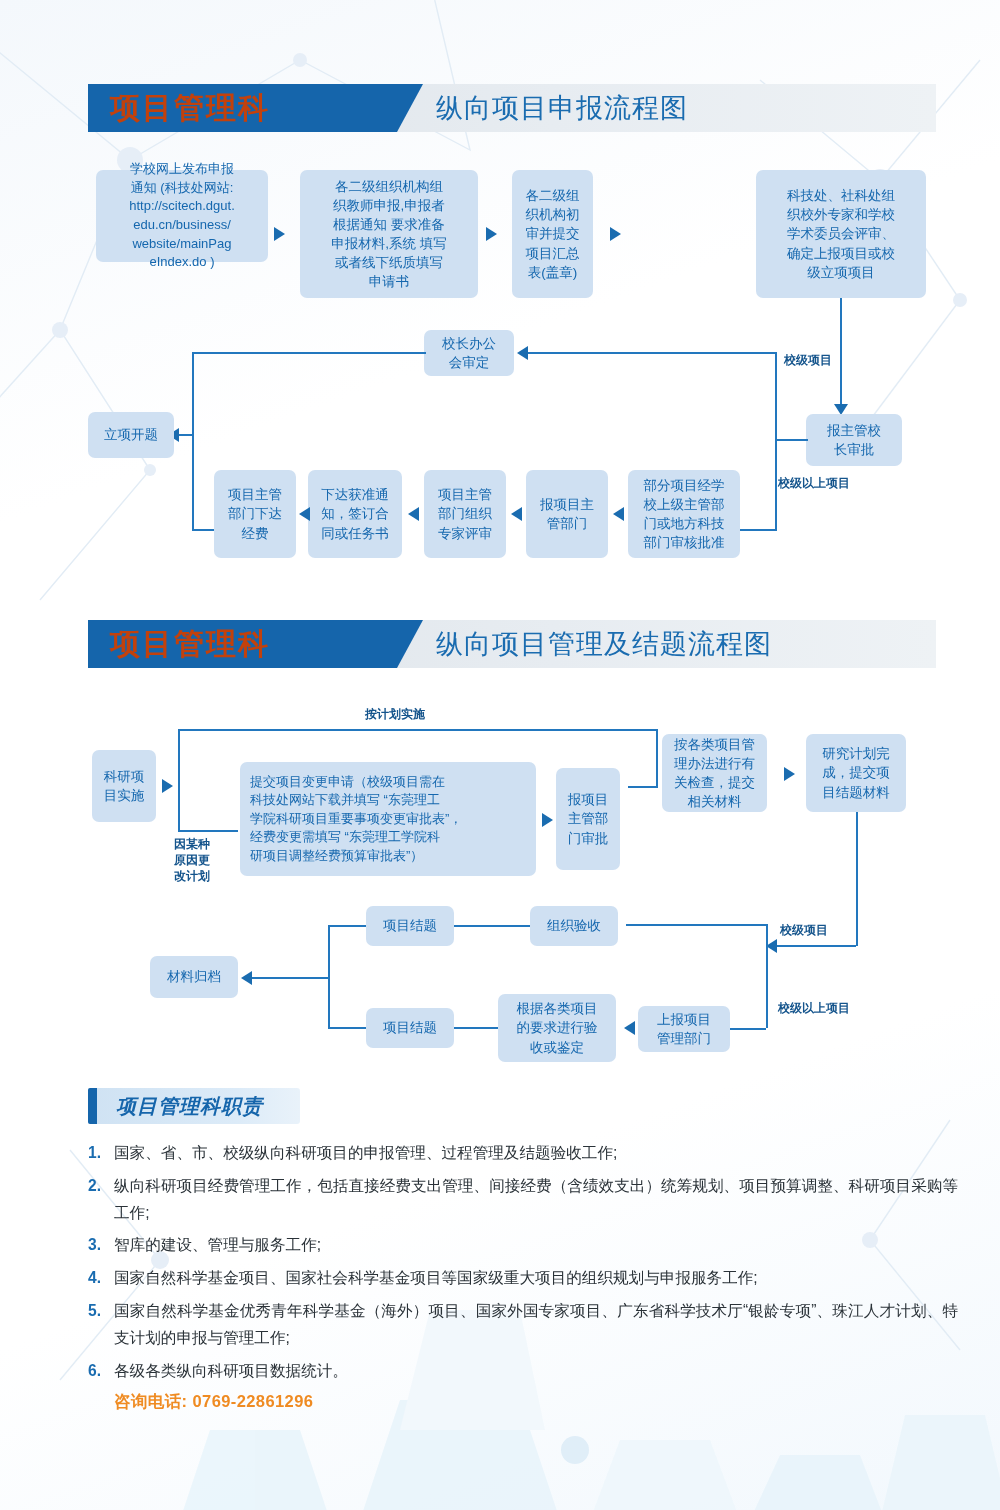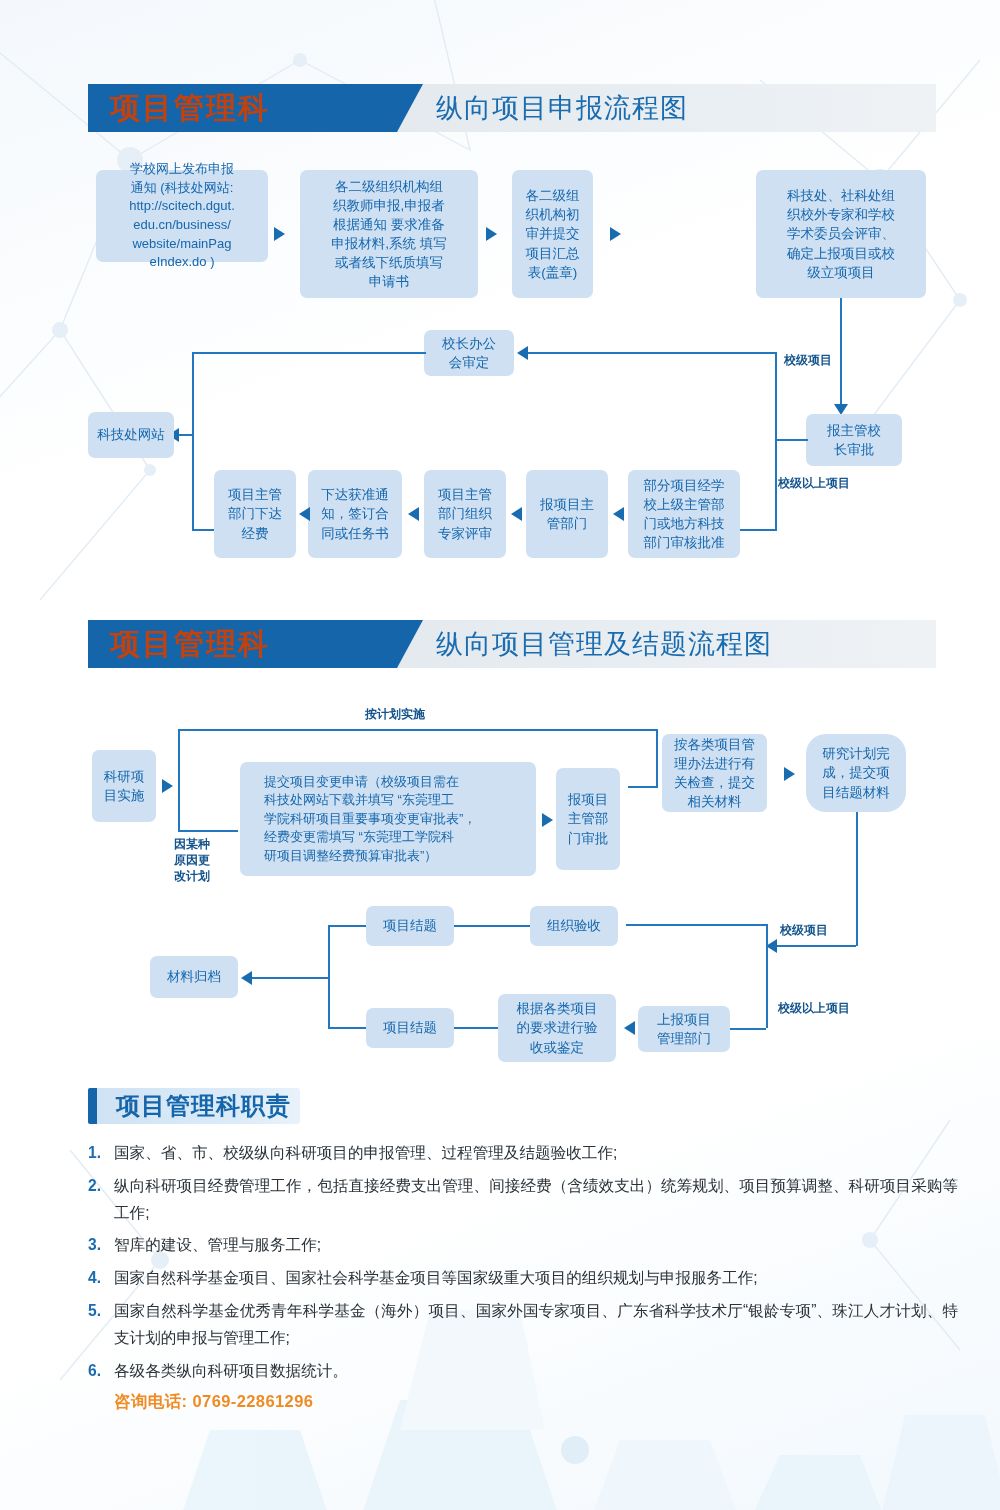--- a/index.html
+++ b/index.html
@@ -64,21 +64,21 @@
   .arw-d{border-left:7px solid transparent;border-right:7px solid transparent;border-top:11px solid #1a6cb0;}
 
   .lbl{position:absolute;color:#14548c;font-size:12px;font-weight:bold;white-space:pre-line;line-height:1.35;}
 
   
   .duty-head{position:absolute;left:88px;top:1088px;width:212px;height:36px;
     background:linear-gradient(90deg,#cfe2f3 0%,#dcebf8 70%,#e9f2fa 100%);
     border-radius:3px;}
   .duty-head .bar{position:absolute;left:0;top:0;width:9px;height:36px;background:#1565ab;border-radius:2px 0 0 2px;}
   .duty-head .txt{position:absolute;left:28px;top:0;height:52px;line-height:36px;
-    color:#1565ab;font-size:24px;font-weight:bold;letter-spacing:1px;}
+    color:#1565ab;font-size:20px;font-weight:bold;letter-spacing:1px;font-style:italic;}
 
   .duties{position:absolute;left:88px;top:1140px;width:870px;}
   .duty{position:relative;padding-left:26px;margin-bottom:6px;
     color:#2a3238;font-size:15.6px;line-height:1.72;text-align:justify;}
   .duty .num{position:absolute;left:0;top:0;color:#1a6cb0;font-weight:bold;font-size:15.6px;}
   .phone{color:#ef8b22;font-size:16.5px;font-weight:bold;margin-top:2px;padding-left:26px;letter-spacing:0.4px;}
 </style>
 </head>
 <body>
 
@@ -172,21 +172,21 @@
   <div class="ln lnv" style="left:775px;top:352px;height:178px;"></div>
   <div class="ln lnh" style="left:775px;top:439px;width:33px;"></div>
   <div class="ln lnh" style="left:737px;top:529px;width:40px;"></div>
 
   <div class="ln lnh" style="left:192px;top:352px;width:234px;"></div>
   <div class="ln lnv" style="left:192px;top:352px;height:178px;"></div>
   <div class="ln lnh" style="left:192px;top:529px;width:22px;"></div>
   <div class="ln lnh" style="left:178px;top:434px;width:16px;"></div>
   <div class="arw arw-l" style="left:168px;top:428px;"></div>
 
-  <div class="fbox" style="left:88px;top:412px;width:86px;height:46px;">科技处网站</div>
+  <div class="fbox" style="left:88px;top:412px;width:86px;height:46px;">立项开题</div>
 
   <div class="fbox" style="left:214px;top:470px;width:82px;height:88px;">项目主管
 部门下达
 经费</div>
   <div class="fbox" style="left:308px;top:470px;width:94px;height:88px;">下达获准通
 知，签订合
 同或任务书</div>
   <div class="fbox" style="left:424px;top:470px;width:82px;height:88px;">项目主管
 部门组织
 专家评审</div>
@@ -218,38 +218,38 @@
   <div class="ln lnh" style="left:178px;top:729px;width:480px;"></div>
   <div class="ln lnv" style="left:178px;top:729px;height:103px;"></div>
   <div class="ln lnh" style="left:178px;top:830px;width:60px;"></div>
   <div class="ln lnv" style="left:656px;top:729px;height:58px;"></div>
   <div class="ln lnh" style="left:628px;top:786px;width:30px;"></div>
 
   <div class="lbl" style="left:174px;top:836px;">因某种
 原因更
 改计划</div>
 
-  <div class="fbox small" style="left:240px;top:762px;width:296px;height:114px;text-align:left;justify-content:flex-start;padding:8px 24px;">提交项目变更申请（校级项目需在
+  <div class="fbox small" style="left:240px;top:762px;width:296px;height:114px;text-align:left;justify-content:flex-start;padding:8px 10px;">提交项目变更申请（校级项目需在
 科技处网站下载并填写 “东莞理工
 学院科研项目重要事项变更审批表”，
 经费变更需填写 “东莞理工学院科
 研项目调整经费预算审批表”）</div>
 
   <div class="arw arw-r" style="left:542px;top:813px;"></div>
 
   <div class="fbox" style="left:556px;top:768px;width:64px;height:102px;">报项目
 主管部
 门审批</div>
 
   <div class="fbox" style="left:662px;top:734px;width:105px;height:78px;">按各类项目管
 理办法进行有
 关检查，提交
 相关材料</div>
   <div class="arw arw-r" style="left:784px;top:767px;"></div>
-  <div class="fbox" style="left:806px;top:734px;width:100px;height:78px;border-radius:20px;">研究计划完
+  <div class="fbox" style="left:806px;top:734px;width:100px;height:78px;">研究计划完
 成，提交项
 目结题材料</div>
 
   <div class="ln lnv" style="left:856px;top:812px;height:134px;"></div>
   <div class="ln lnh" style="left:776px;top:945px;width:80px;"></div>
   <div class="arw arw-l" style="left:766px;top:939px;"></div>
 
   <div class="lbl" style="left:780px;top:922px;">校级项目</div>
   <div class="lbl" style="left:778px;top:1000px;">校级以上项目</div>
 

